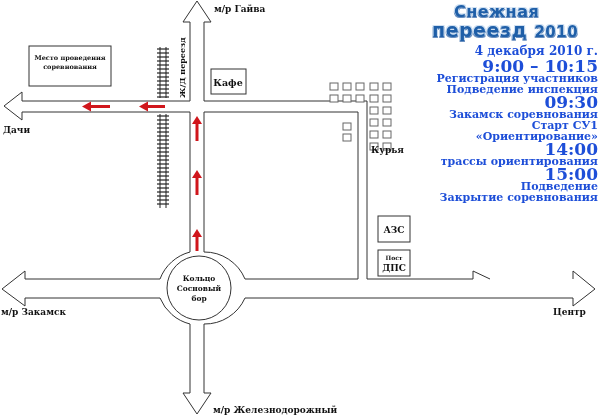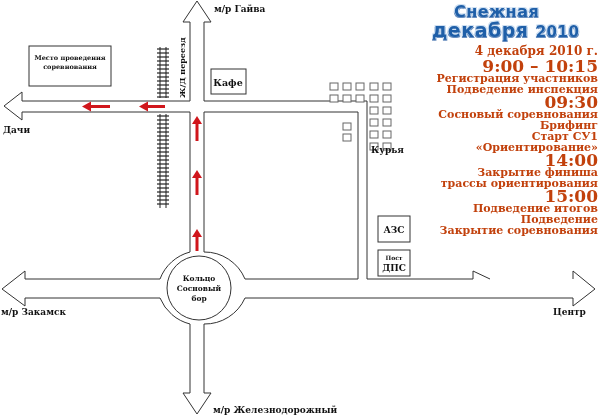--- a/index.html
+++ b/index.html
@@ -11,21 +11,21 @@
     .box { fill: #fff; stroke: #333; stroke-width: 1; }
     .house { fill: #fff; stroke: #666; stroke-width: 1; }
     #logo { position: absolute; left: 434px; top: 2px; width: 166px; text-align: left; }
     #logo .l1, #logo .l2 { font-family: "DejaVu Sans", "Liberation Sans", sans-serif; font-weight: bold;
       color: #1f5fa8; letter-spacing: 0.5px; line-height: 19px;
       text-shadow: -1px -1px 0 #cfe0f2, 1px -1px 0 #cfe0f2, -1px 1px 0 #6a8fbf, 1px 1px 0 #6a8fbf; }
     #logo .l1 { font-size: 16px; margin-left: 20px; }
     #logo .l2 { font-size: 19px; margin-left: -2px; white-space: nowrap; }
     #logo .yr { font-size: 15px; }
     #schedule { position: absolute; right: 2px; top: 43px; width: 200px; text-align: right;
-      font-family: "DejaVu Serif", "Liberation Serif", serif; font-weight: bold; color: #c2410c; }
+      font-family: "DejaVu Serif", "Liberation Serif", serif; font-weight: bold; color: #1d4ed8; }
     #schedule .date { font-size: 12px; line-height: 16px; }
     #schedule .time { font-size: 17px; line-height: 14px; }
     #schedule .item { font-size: 11px; line-height: 11px; }
   </style>
 </head>
 <body>
 
 <svg id="map" width="600" height="417" viewBox="0 0 600 417">
 
   <path class="road" d="M190,101 L190,22 L183,22 L197,1 L211,22 L204,22 L204,101"></path>
@@ -146,35 +146,32 @@
       <path d="M195.5,251 L195.5,237 L192,237 L197,229 L202,237 L198.5,237 L198.5,251 Z" fill="#d0161c"></path>
       <path d="M195.5,195 L195.5,178 L192,178 L197,170 L202,178 L198.5,178 L198.5,195 Z" fill="#d0161c"></path>
       <path d="M195.5,141 L195.5,124 L192,124 L197,116 L202,124 L198.5,124 L198.5,141 Z" fill="#d0161c"></path>
       <path d="M165,105 L148,105 L148,101.5 L139,106.5 L148,111.5 L148,108 L165,108 Z" fill="#d0161c"></path>
       <path d="M110,105 L91,105 L91,101.5 L82,106.5 L91,111.5 L91,108 L110,108 Z" fill="#d0161c"></path>
     </g>
 </svg>
 
 <div id="logo">
   <div class="l1">Снежная</div>
-  <div class="l2"><span>декабря</span> <span class="yr">2010</span></div>
+  <div class="l2"><span>переезд</span> <span class="yr">2010</span></div>
 </div>
 
 <div id="schedule">
   <div class="date">4 декабря 2010 г.</div>
   <div id="sched-blocks">
       <div class="time">9:00 – 10:15</div>
       <div class="item">Регистрация участников</div>
       <div class="item">Подведение инспекция</div>
       <div class="time">09:30</div>
-      <div class="item">Сосновый соревнования</div>
-      <div class="item">Брифинг</div>
+      <div class="item">Закамск соревнования</div>
       <div class="item">Старт СУ1</div>
       <div class="item">«Ориентирование»</div>
       <div class="time">14:00</div>
-      <div class="item">Закрытие финиша</div>
       <div class="item">трассы ориентирования</div>
       <div class="time">15:00</div>
-      <div class="item">Подведение итогов</div>
       <div class="item">Подведение</div>
       <div class="item">Закрытие соревнования</div>
     </div>
 </div>
 
 </body></html>

